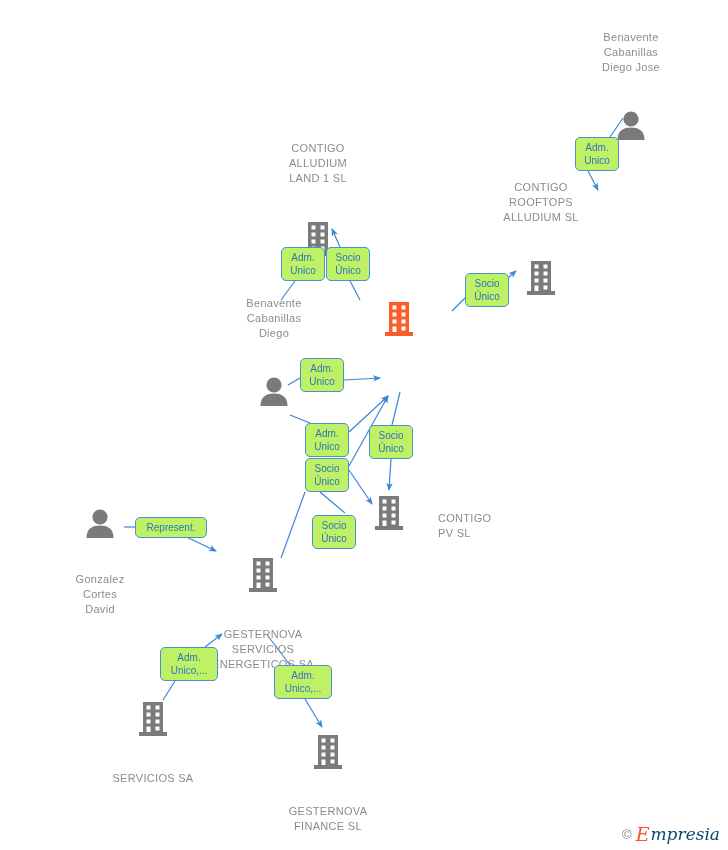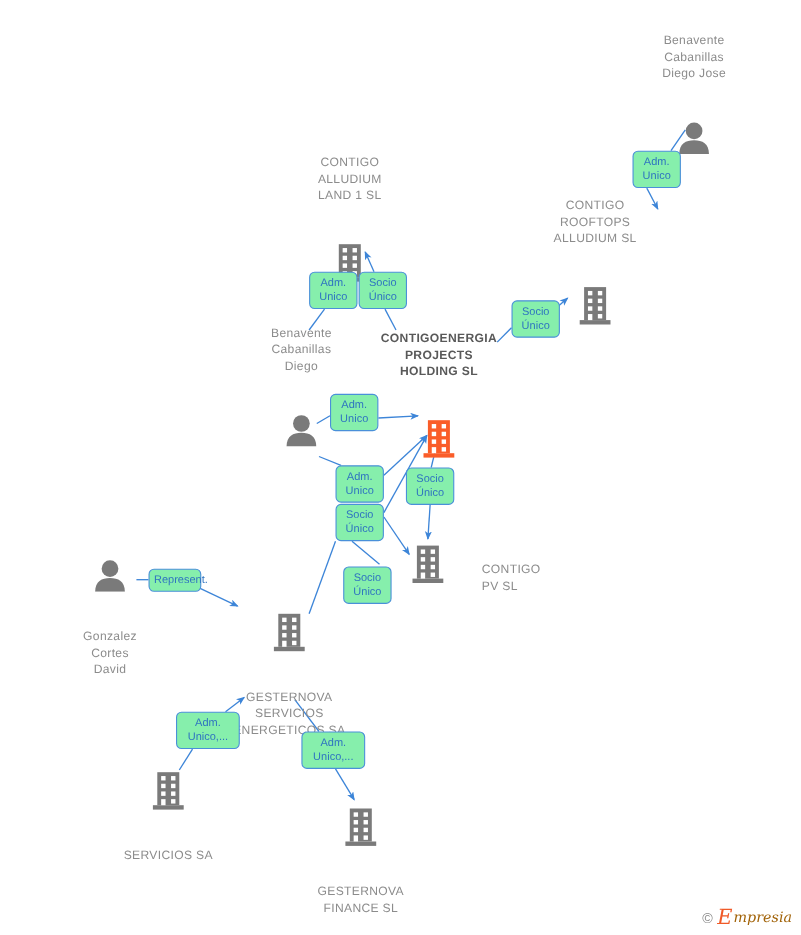--- a/index.html
+++ b/index.html
@@ -72,21 +72,21 @@
     margin-left: 0;
   }
   .node.side-label .node-label {
     text-align: left;
     margin-left: 1px;
     margin-top: 16px;
   }
   .rel {
     position: absolute;
     box-sizing: border-box;
-    background: #86efac;
+    background: #bef264;
     border: 1.4px solid #4a90d9;
     border-radius: 5px;
     color: #2f74c0;
     font-size: 10px;
     line-height: 13px;
     text-align: center;
     padding: 3px 4px 3px 4px;
     white-space: pre-line;
     z-index: 5;
   }
@@ -104,24 +104,24 @@
     font-size: 13px;
   }
   .wm-e {
     color: #f05a28;
     font-family: "DejaVu Serif", serif;
     font-style: italic;
     font-size: 19px;
     line-height: 19px;
   }
   .wm-rest {
-    color: #a16207;
+    color: #0c4a6e;
     font-family: "DejaVu Serif", serif;
     font-style: italic;
-    font-size: 13px;
+    font-size: 17px;
     line-height: 19px;
     margin-left: -3px;
   }
 </style>
 </head>
 <body>
 
 <div id="diagram">
 
   <svg class="edge-layer" viewBox="0 0 728 850">
@@ -224,23 +224,20 @@
     <div class="node-label above">Benavente
 Cabanillas
 Diego</div>
     <svg class="node-icon" width="38" height="30" viewBox="0 0 38 30">
       <circle cx="19" cy="9" r="7.6" fill="#7a7a7a"></circle>
       <path d="M5.5,30 C5.5,20.5 11.5,17.5 19,17.5 C26.5,17.5 32.5,20.5 32.5,30 Z" fill="#7a7a7a"></path>
     </svg>
   </div>
 
   <div class="node focus" style="left:399px; top:301px;">
-    <div class="node-label above">CONTIGOENERGIA
-PROJECTS
-HOLDING  SL</div>
     <svg class="node-icon" width="32" height="36" viewBox="0 0 32 36">
       <rect x="6" y="1" width="20" height="30" fill="#fa5d29"></rect>
       <rect x="2" y="31" width="28" height="4" fill="#fa5d29"></rect>
       <g fill="#ffffff">
         <rect x="9.5" y="4.5" width="4" height="4"></rect>
         <rect x="18.5" y="4.5" width="4" height="4"></rect>
         <rect x="9.5" y="11.5" width="4" height="4"></rect>
         <rect x="18.5" y="11.5" width="4" height="4"></rect>
         <rect x="9.5" y="18.5" width="4" height="4"></rect>
         <rect x="18.5" y="18.5" width="4" height="4"></rect>
@@ -356,21 +353,21 @@
 
   <div class="rel" style="left:305px; top:458px; width:44px; height:34px;">Socio
 Único</div>
 
   <div class="rel" style="left:369px; top:425px; width:44px; height:34px;">Socio
 Único</div>
 
   <div class="rel" style="left:312px; top:515px; width:44px; height:34px;">Socio
 Único</div>
 
-  <div class="rel" style="left:135px; top:517px; width:48px; height:21px; padding-top:3px;">Represent.</div>
+  <div class="rel" style="left:135px; top:517px; width:72px; height:21px; padding-top:3px;">Represent.</div>
 
   <div class="rel" style="left:160px; top:647px; width:58px; height:34px;">Adm.
 Unico,...</div>
 
   <div class="rel" style="left:274px; top:665px; width:58px; height:34px;">Adm.
 Unico,...</div>
 
   <div class="watermark">
     <span class="wm-c">©</span>
     <span class="wm-e">E</span>

